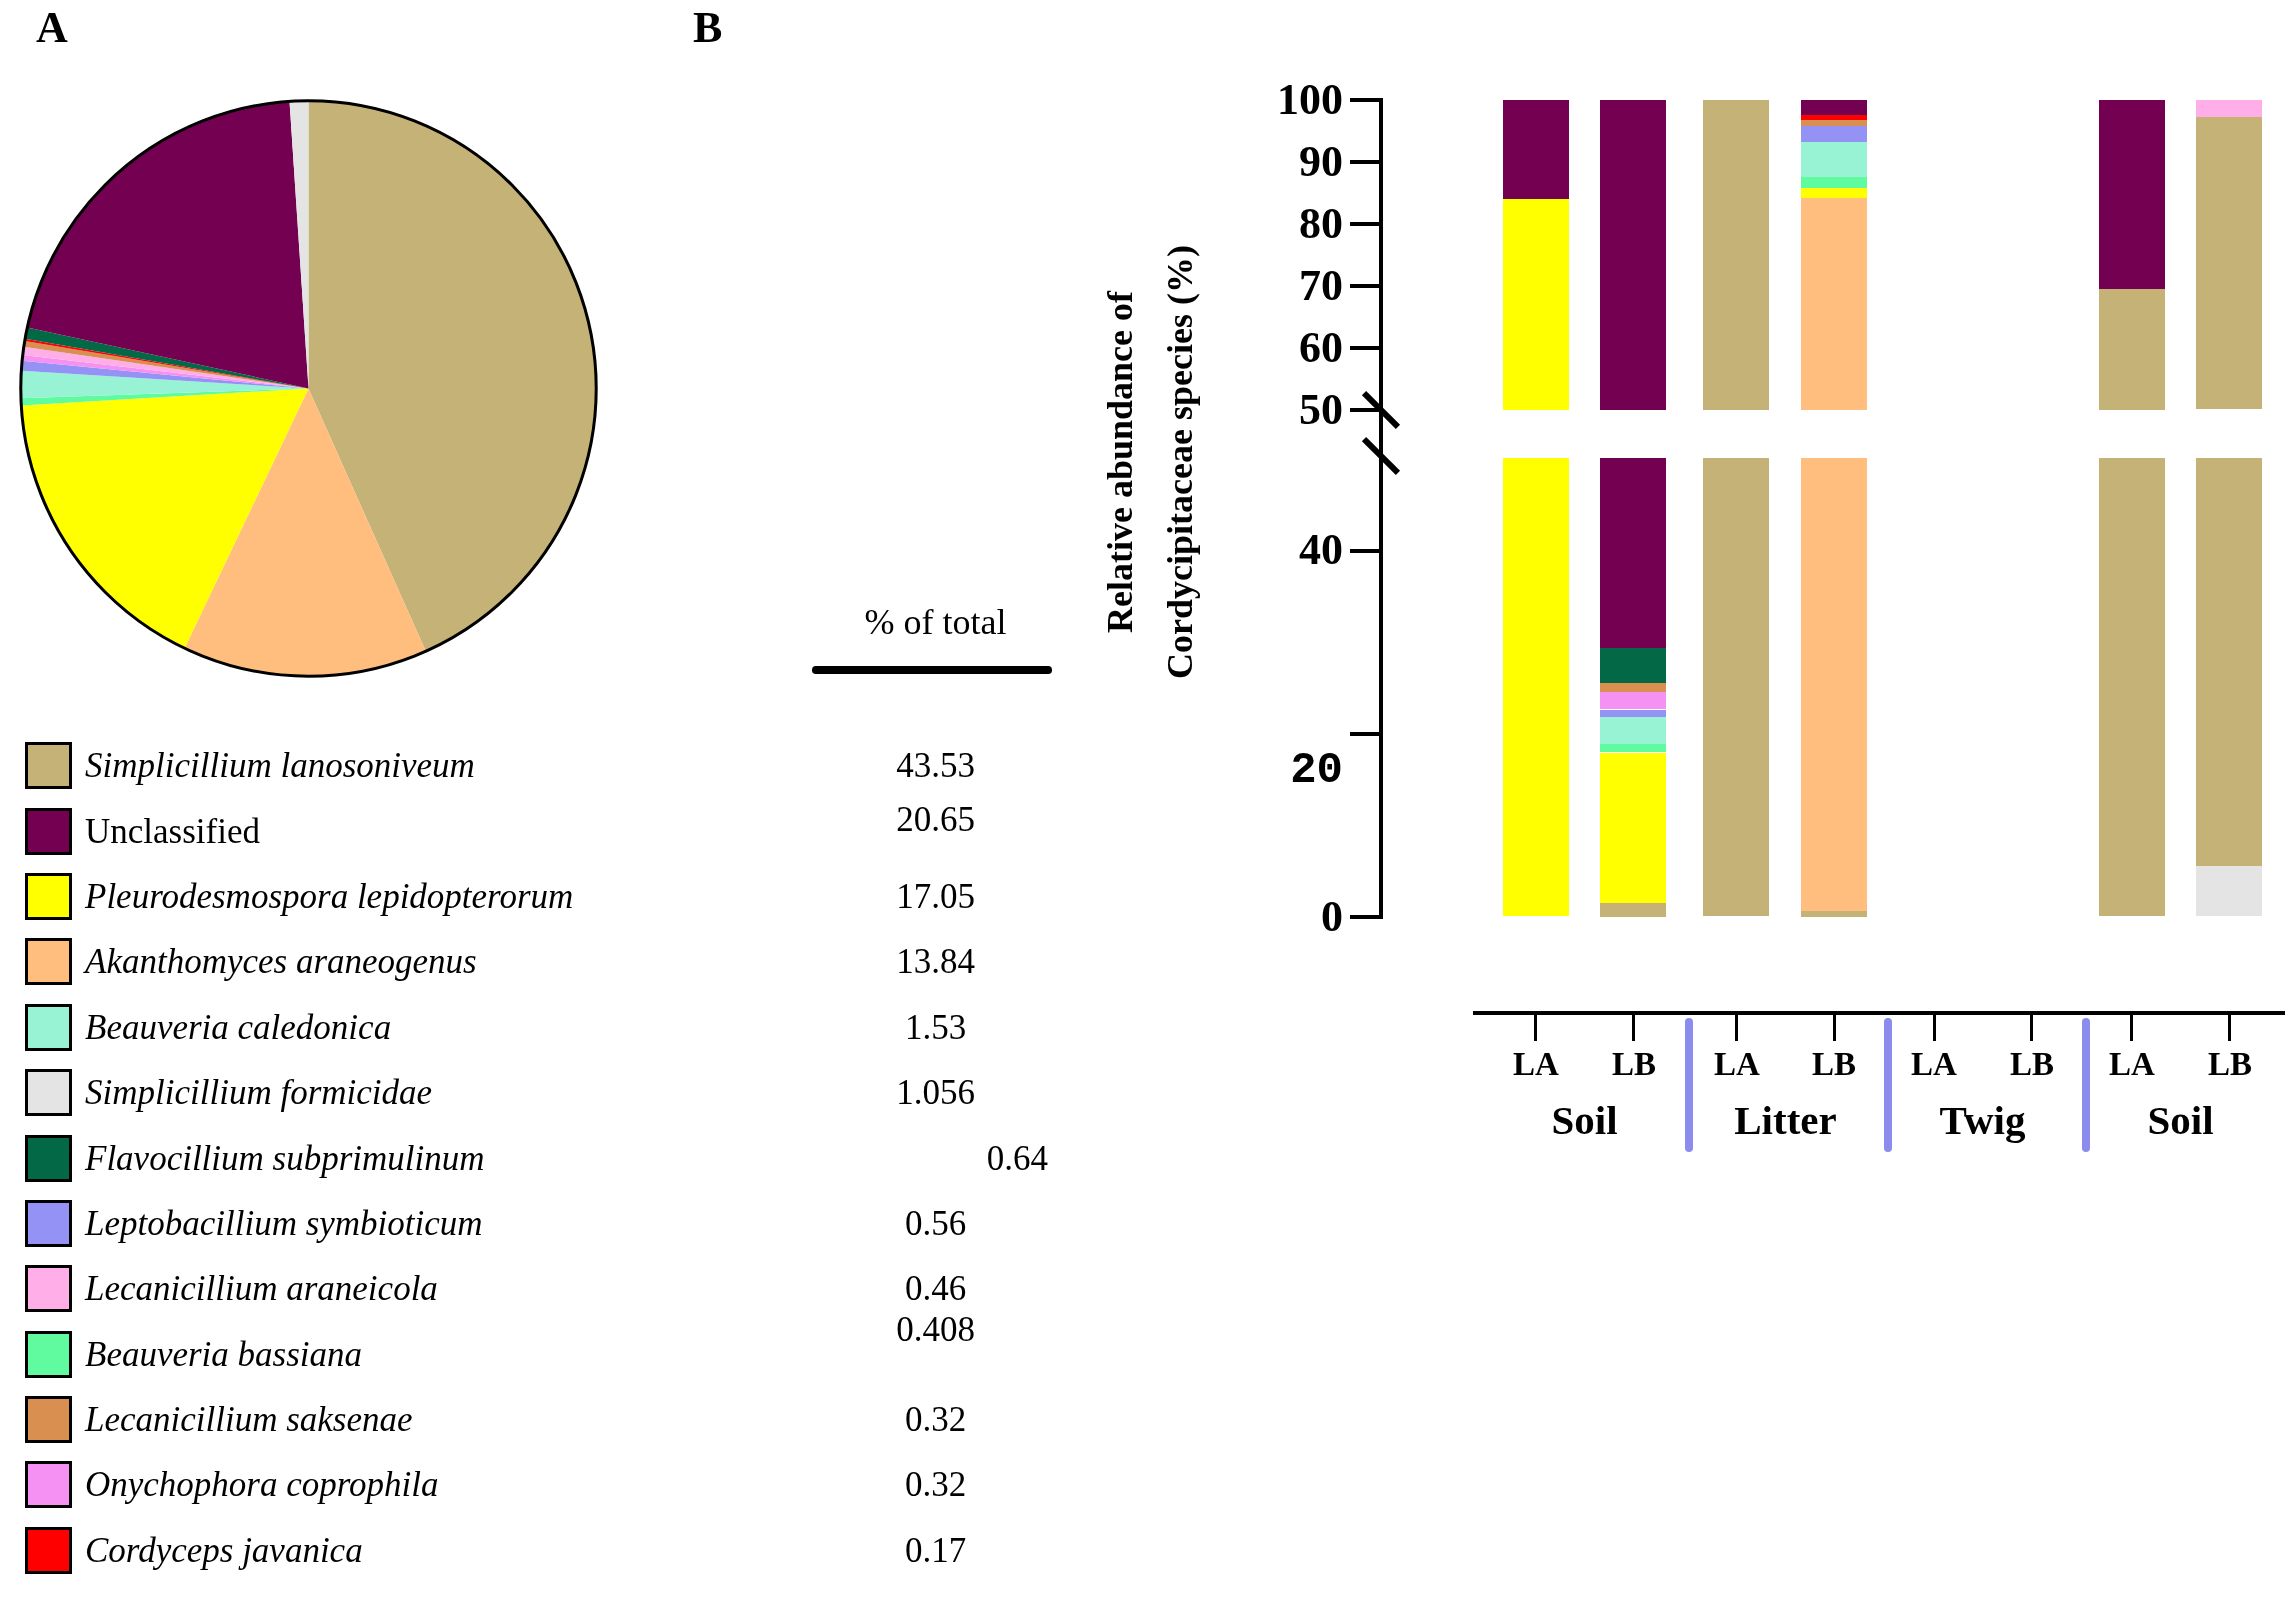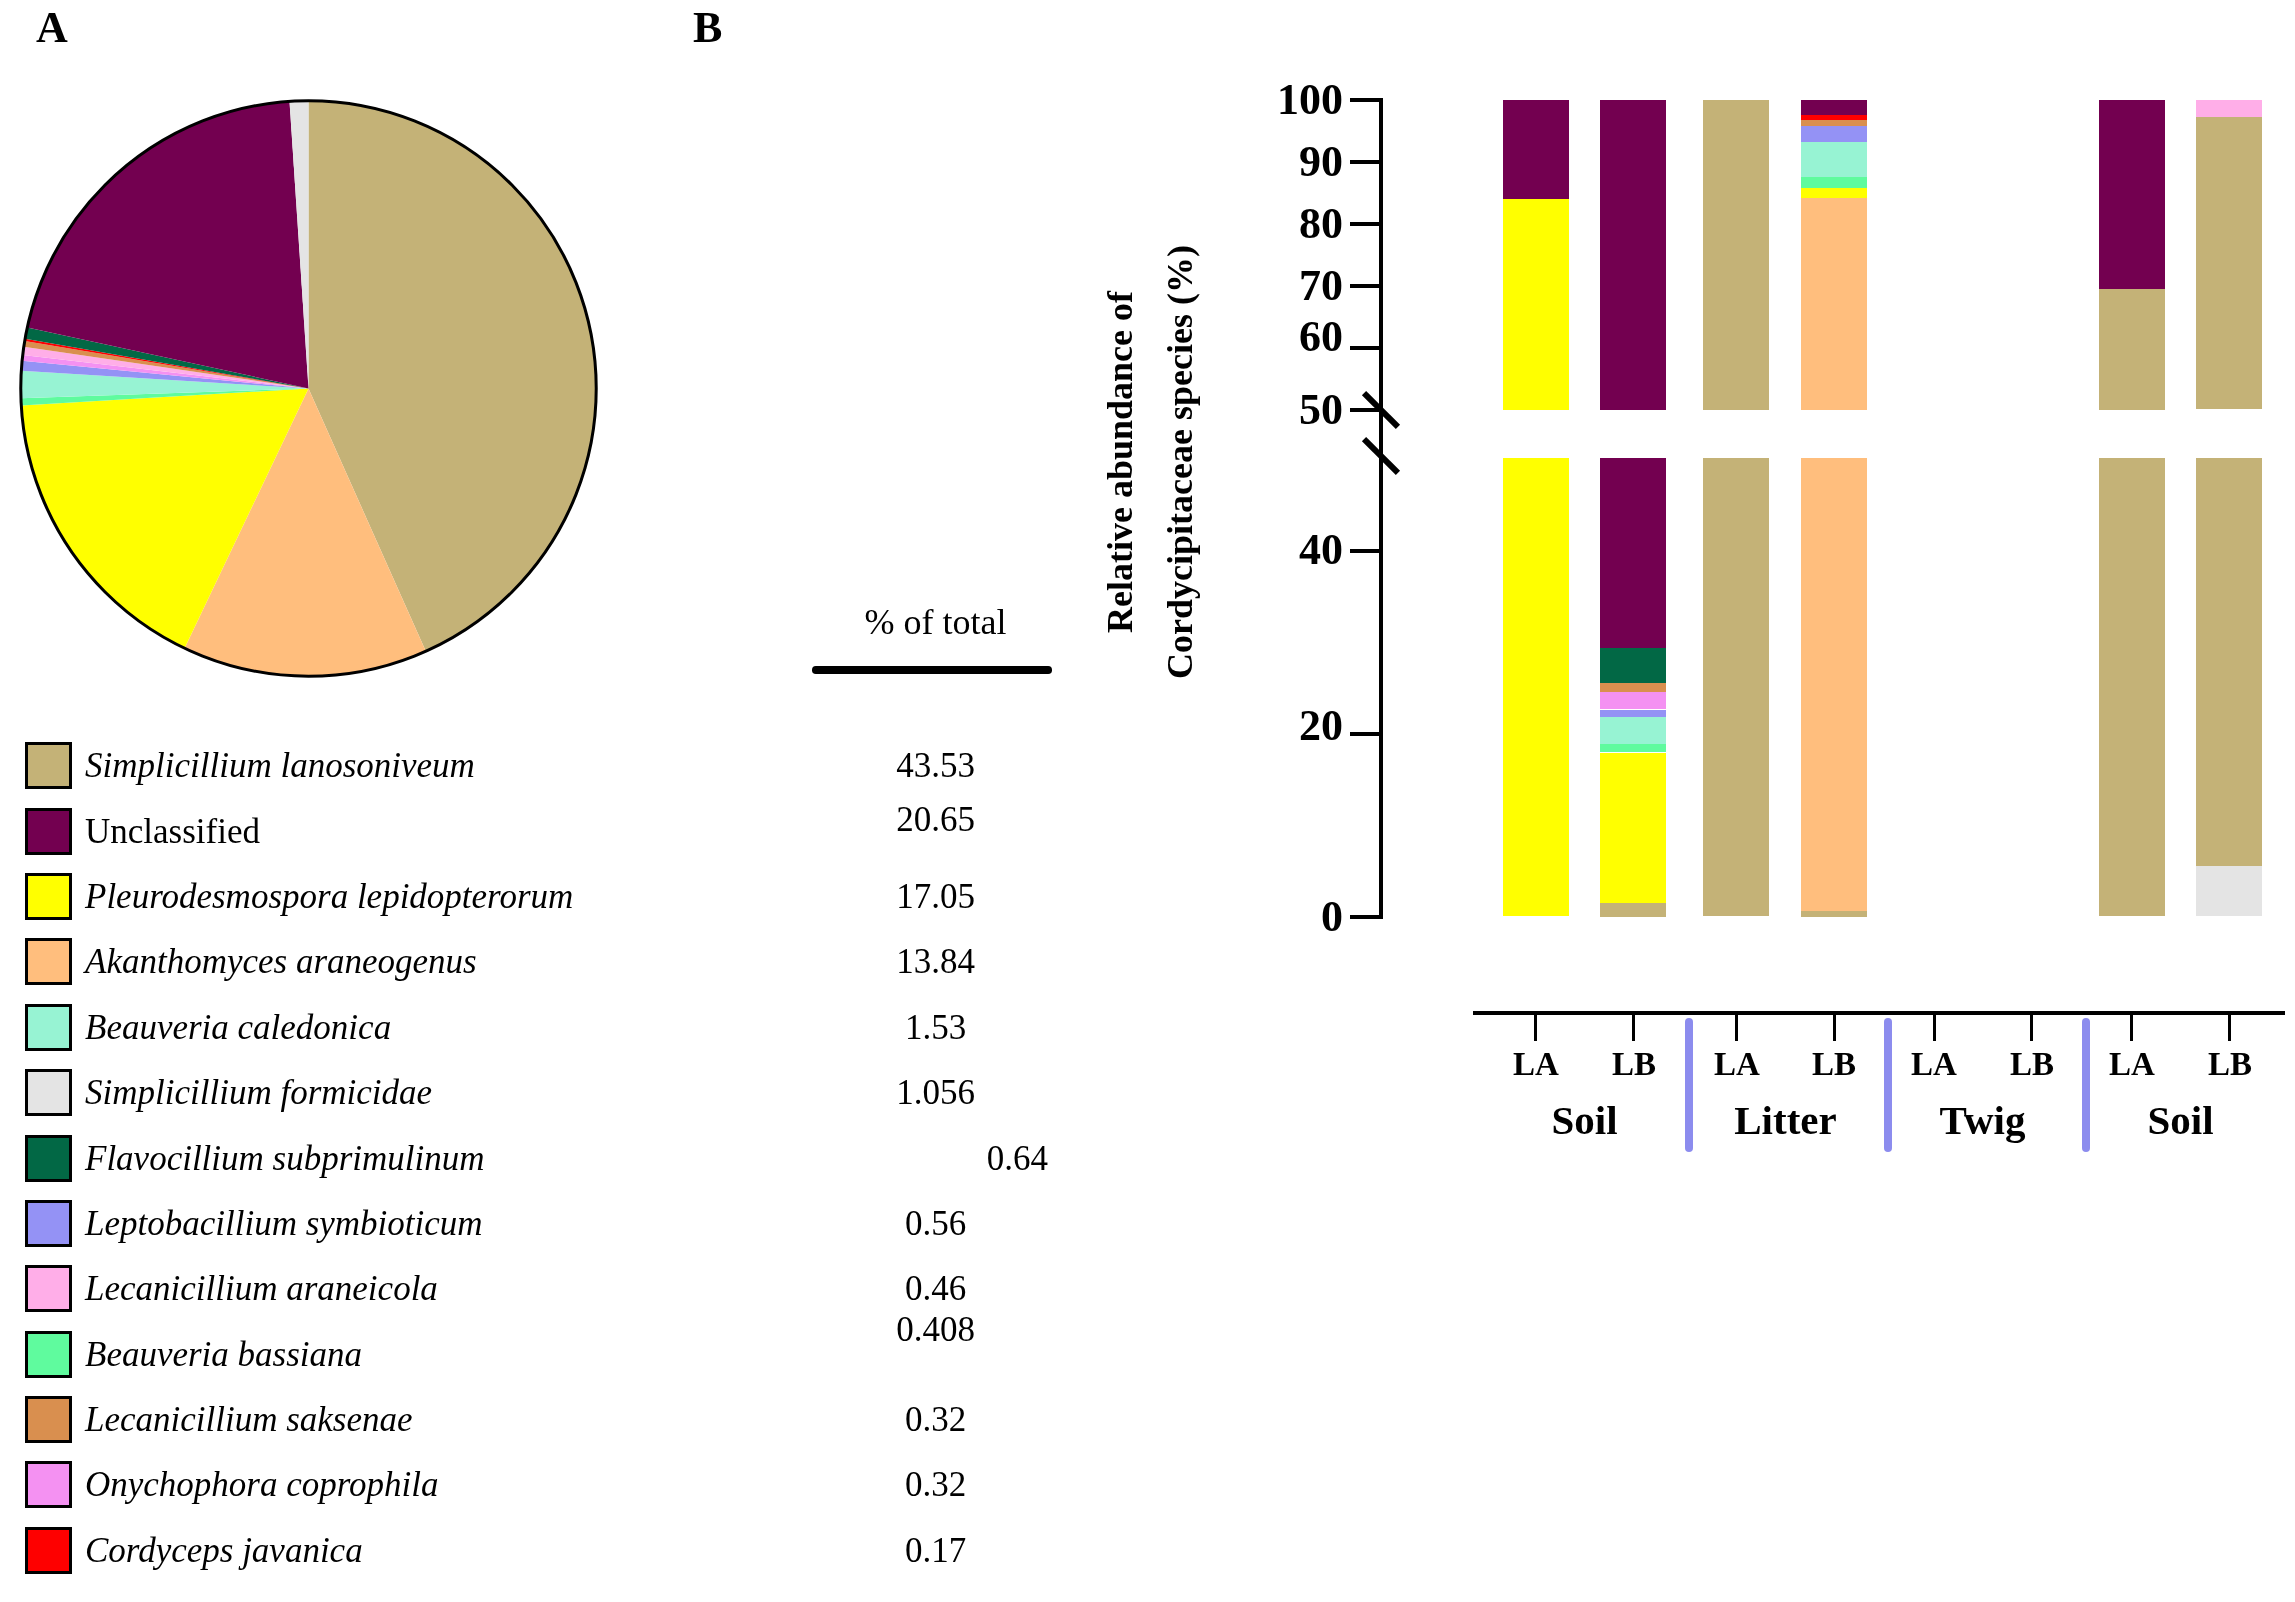--- a/index.html
+++ b/index.html
@@ -173,27 +173,27 @@
   <div id="yticks">
       <div class="ytick" style="top: 98px;"></div>
       <div class="ytick-label" style="left: 1208px; top: 78px;">100</div>
       <div class="ytick" style="top: 160px;"></div>
       <div class="ytick-label" style="left: 1208px; top: 140px;">90</div>
       <div class="ytick" style="top: 222px;"></div>
       <div class="ytick-label" style="left: 1208px; top: 202px;">80</div>
       <div class="ytick" style="top: 284px;"></div>
       <div class="ytick-label" style="left: 1208px; top: 264px;">70</div>
       <div class="ytick" style="top: 346px;"></div>
-      <div class="ytick-label" style="left: 1208px; top: 315px;">60</div>
+      <div class="ytick-label" style="left: 1208px; top: 326px;">60</div>
       <div class="ytick" style="top: 408px;"></div>
       <div class="ytick-label" style="left: 1208px; top: 388px;">50</div>
       <div class="ytick" style="top: 549px;"></div>
       <div class="ytick-label" style="left: 1208px; top: 528px;">40</div>
       <div class="ytick" style="top: 732px;"></div>
-      <div class="ytick-label" style="left: 1208px; top: 704px;">20</div>
+      <div class="ytick-label" style="left: 1208px; top: 748px; font-family: Liberation Mono, monospace;">20</div>
       <div class="ytick" style="top: 915px;"></div>
       <div class="ytick-label" style="left: 1208px; top: 895px;">0</div>
     </div>
   <div id="bars">
       <div class="bar-seg" style="left: 1503px; top: 458px; width: 66px; height: 458px; background: rgb(255, 255, 0);"></div>
       <div class="bar-seg" style="left: 1503px; top: 199px; width: 66px; height: 211px; background: rgb(255, 255, 0);"></div>
       <div class="bar-seg" style="left: 1503px; top: 100px; width: 66px; height: 99px; background: rgb(115, 0, 80);"></div>
       <div class="bar-seg" style="left: 1600px; top: 903px; width: 66px; height: 13.8px; background: rgb(196, 178, 119);"></div>
       <div class="bar-seg" style="left: 1600px; top: 753px; width: 66px; height: 150px; background: rgb(255, 255, 0);"></div>
       <div class="bar-seg" style="left: 1600px; top: 743px; width: 66px; height: 9.2px; background: rgb(95, 251, 158);"></div>

